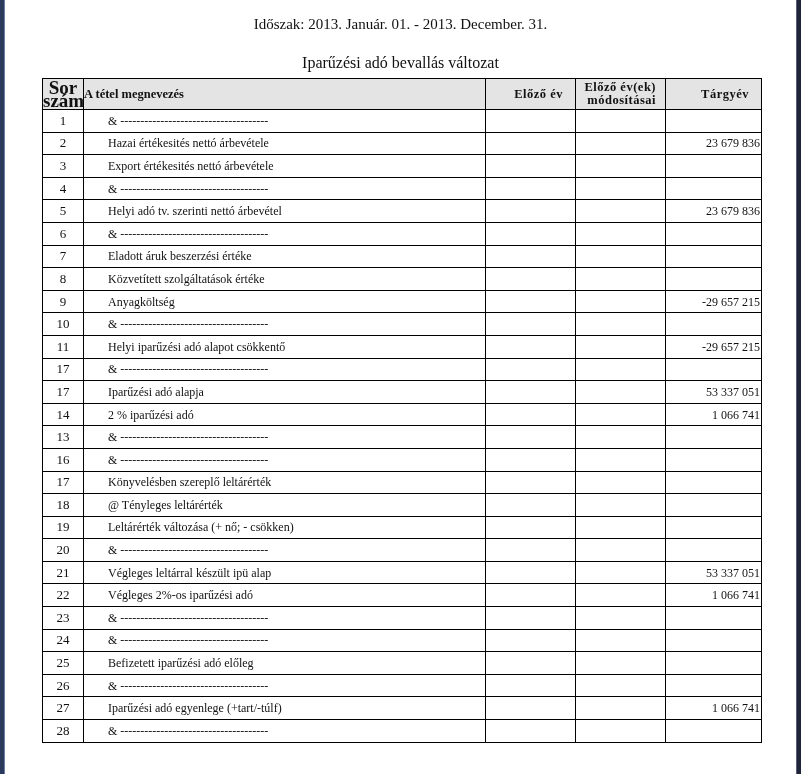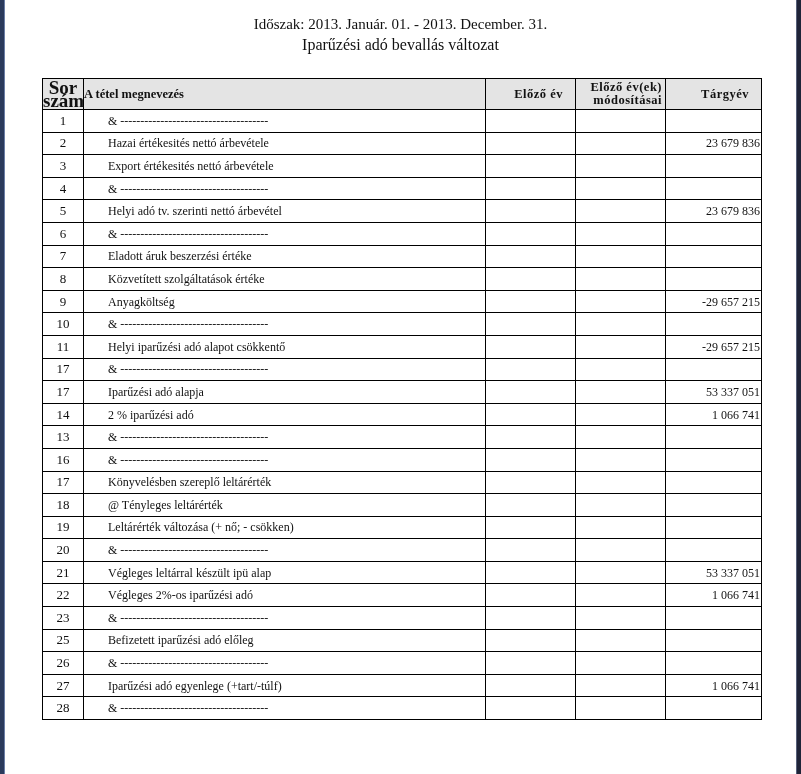--- a/index.html
+++ b/index.html
@@ -4,31 +4,31 @@
 <style>
   html, body { margin:0; padding:0; }
   body {
     width:801px; height:774px; background:#ffffff; position:relative; overflow:hidden;
     font-family: "Liberation Serif", "DejaVu Serif", serif; color:#111;
   }
   .frame-left { position:absolute; left:0; top:0; width:4px; height:774px; background:#2b3a5c; border-right:1px solid #6b7ea6; }
   .frame-right { position:absolute; left:796px; top:0; width:5px; height:774px; background:#1f2438; border-left:1px solid #56607a; }
   .header { position:absolute; left:0; top:14px; width:801px; text-align:center; }
   .period { font-size:15px; line-height:20px; }
-  .subtitle { font-size:16px; line-height:22px; margin-top:0px; }
+  .subtitle { font-size:16px; line-height:22px; margin-top:18px; }
   table {
     position:absolute; left:42px; top:78px; border-collapse:collapse;
     width:719px; table-layout:fixed; font-size:12px;
   }
   th, td { border:1px solid #000; padding:0; }
   th { background:#e4e4e4; font-weight:bold; height:30px; line-height:13px; font-size:12.5px; }
   th.sor { text-align:center; font-size:19px; }
   th.name { text-align:left; }
   th.num { text-align:right; padding-right:12px; letter-spacing:0.5px; }
-  th.mod { text-align:right; padding-right:3px; letter-spacing:0.5px; }
+  th.mod { text-align:right; padding-right:9px; letter-spacing:0.5px; }
   td { height:21.6px; line-height:14px; }
   td.sn { text-align:center; font-size:13px; }
   td.label { padding-left:24px; white-space:nowrap; overflow:hidden; }
   td.val { text-align:right; padding-right:1px; white-space:nowrap; }
 </style>
 </head>
 <body>
 
 <div class="frame-left"></div>
 <div class="frame-right"></div>
@@ -217,20 +217,27 @@
         <td class="val">1 066 741</td>
       </tr>
       <tr>
         <td class="sn">23</td>
         <td class="label">&amp; -------------------------------------</td>
         <td class="val"></td>
         <td class="val"></td>
         <td class="val"></td>
       </tr>
       <tr>
+        <td class="sn">24</td>
+        <td class="label">&amp; -------------------------------------</td>
+        <td class="val"></td>
+        <td class="val"></td>
+        <td class="val"></td>
+      </tr>
+      <tr>
         <td class="sn">25</td>
         <td class="label">Befizetett iparűzési adó előleg</td>
         <td class="val"></td>
         <td class="val"></td>
         <td class="val"></td>
       </tr>
       <tr>
         <td class="sn">26</td>
         <td class="label">&amp; -------------------------------------</td>
         <td class="val"></td>

